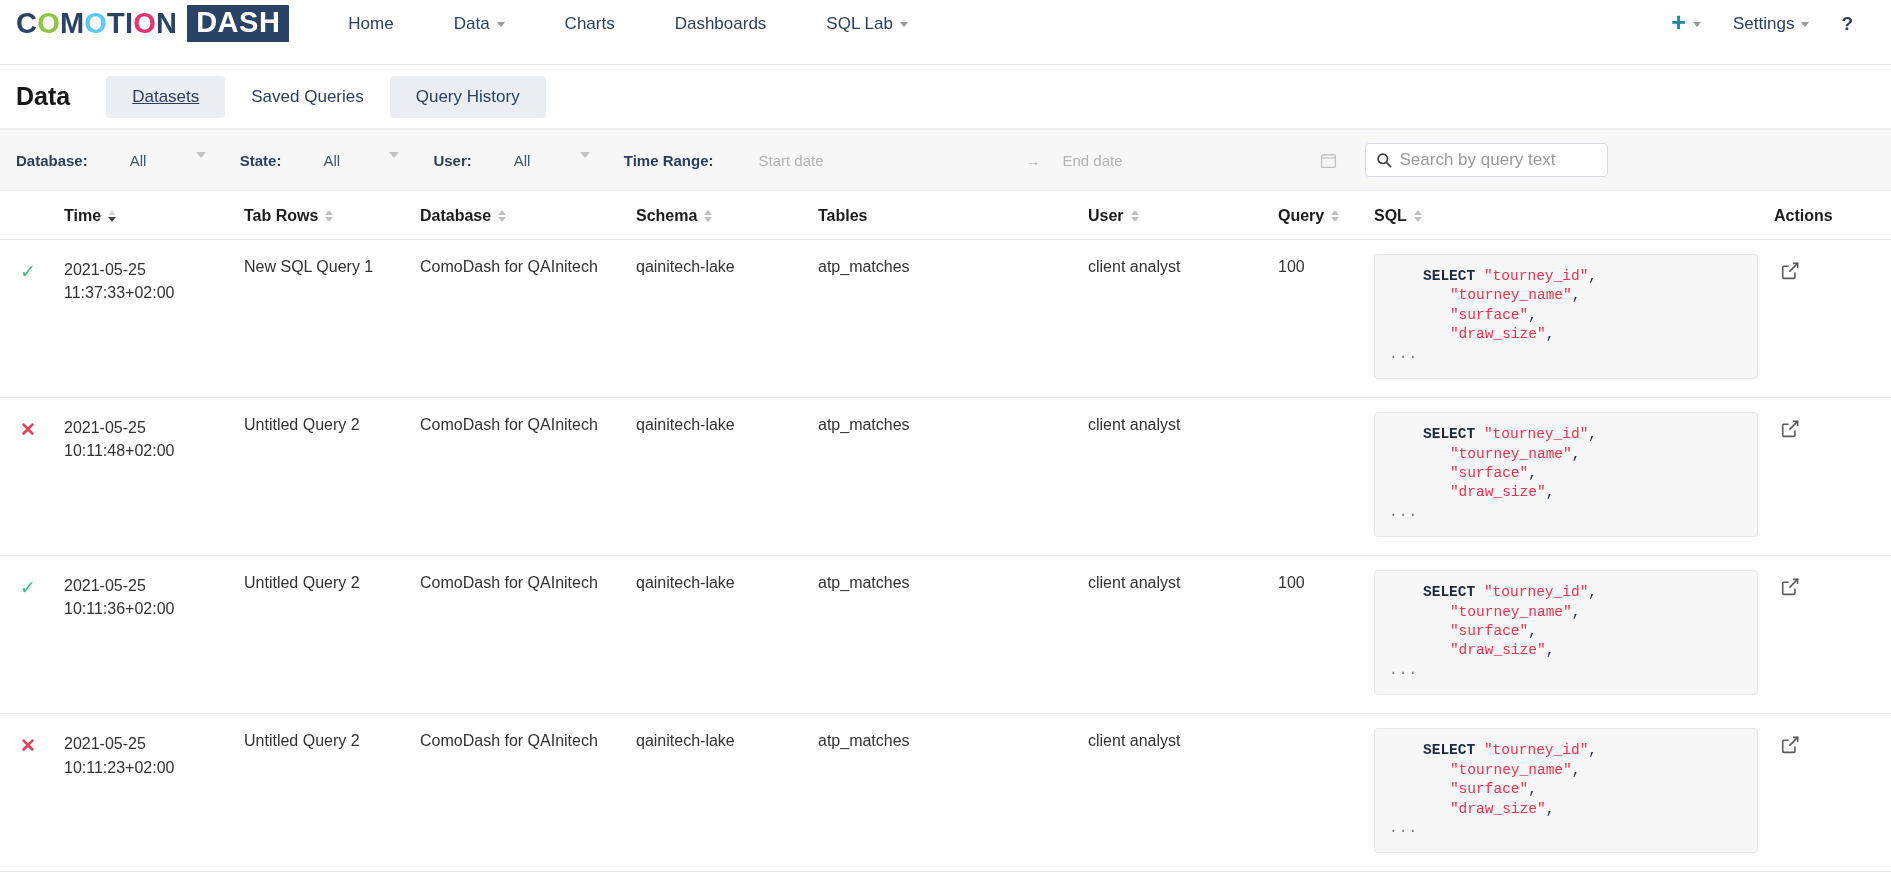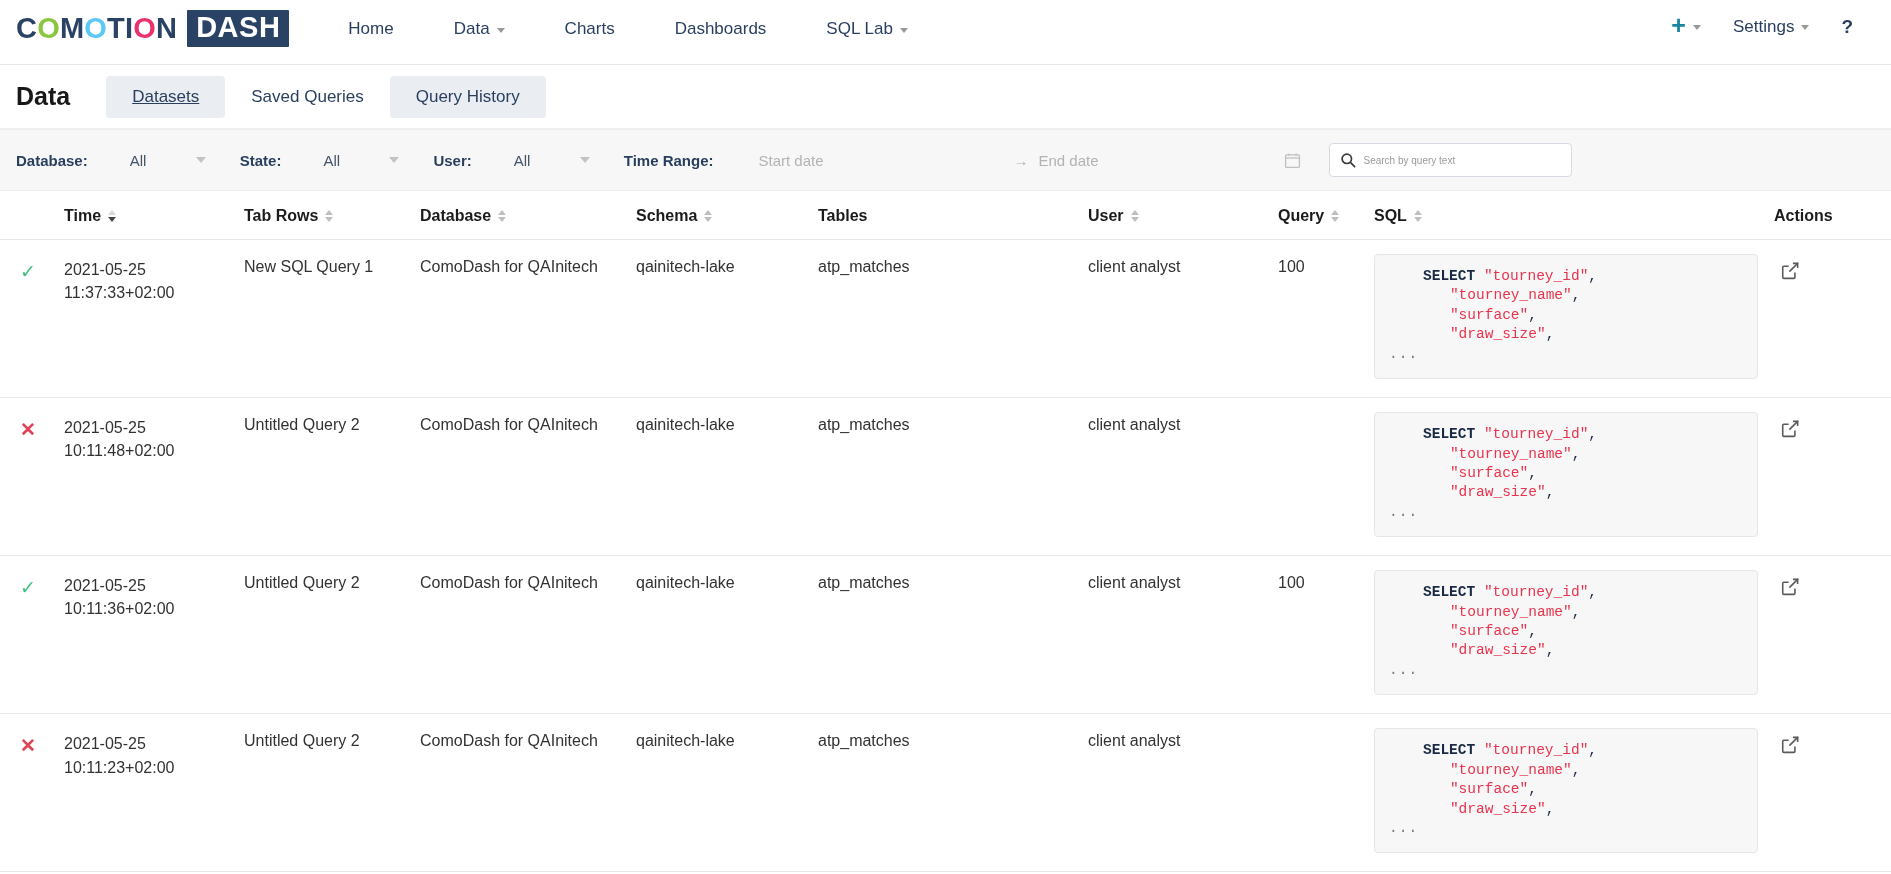--- a/index.html
+++ b/index.html
@@ -10,21 +10,21 @@
     background: #ffffff;
     font-family: "Liberation Sans", sans-serif;
     color: #2a3f5f;
   }
 
   
   .topnav {
     height: 65px;
     border-bottom: 1px solid #e8e8e8;
     display: flex;
-    align-items: flex-end;
+    align-items: center;
     padding: 0 22px 17px 16px;
     background: #fff;
     position: relative;
   }
   .logo {
     display: flex;
     align-items: center;
     font-size: 29px;
     font-weight: 700;
     letter-spacing: 0.2px;
@@ -131,54 +131,55 @@
     font-weight: 700;
     color: #2a3f5f;
     margin-right: 11px;
     white-space: nowrap;
   }
   .filt-val {
     font-size: 15px;
     color: #44546a;
     min-width: 76px;
     display: inline-flex;
-    align-items: center;
+    align-items: flex-start;
     justify-content: space-between;
     cursor: pointer;
   }
   .filt-caret {
     width: 0; height: 0;
     border-left: 5px solid transparent;
     border-right: 5px solid transparent;
     border-top: 6px solid #c3c3c3;
     margin-left: 22px;
   }
   .daterange {
     display: flex;
     align-items: center;
     flex: 0 0 520px;
     cursor: text;
+    gap: 12px;
   }
   .dateph { font-size: 15px; color: #b3b3b3; width: 245px; }
   .arrow { color: #b3b3b3; font-size: 15px; margin: 0 10px; }
   .calicon { margin-left: auto; color: #bfbfbf; display: flex; align-items: center; }
   .searchbox {
     margin-left: 28px;
     width: 243px;
     height: 34px;
     background: #fff;
     border: 1px solid #d9d9e3;
     border-radius: 4px;
     display: flex;
     align-items: center;
     padding: 0 10px;
     cursor: text;
   }
   .searchbox .sicon { color: #3b3b3b; display: flex; align-items: center; margin-right: 8px; }
-  .searchbox .sph { font-size: 10px; color: #9a9a9a; }
+  .searchbox .sph { font-size: 17px; color: #9a9a9a; }
 
   
   .tablewrap { width: 1891px; background: #fff; }
   table { width: 100%; border-collapse: collapse; table-layout: fixed; }
   thead th {
     text-align: left;
     font-size: 16px;
     font-weight: 700;
     color: #1b1b1b;
     padding: 16px 8px 14px 8px;

